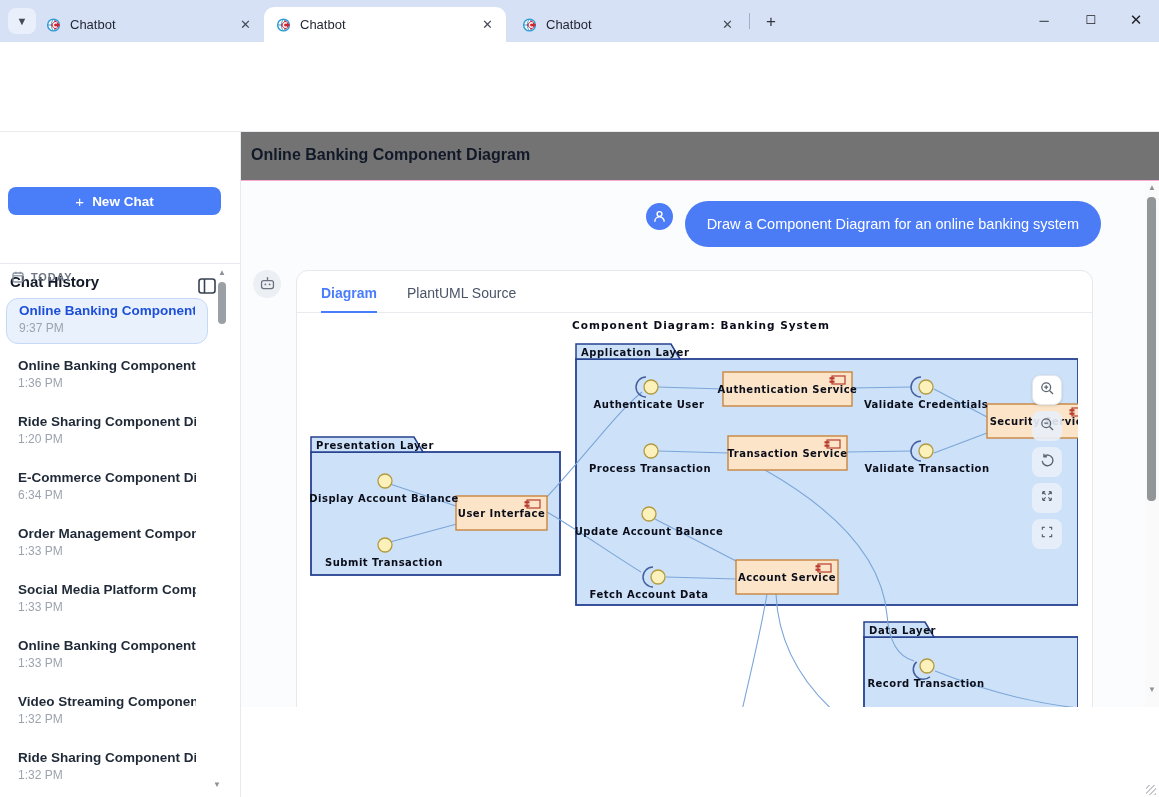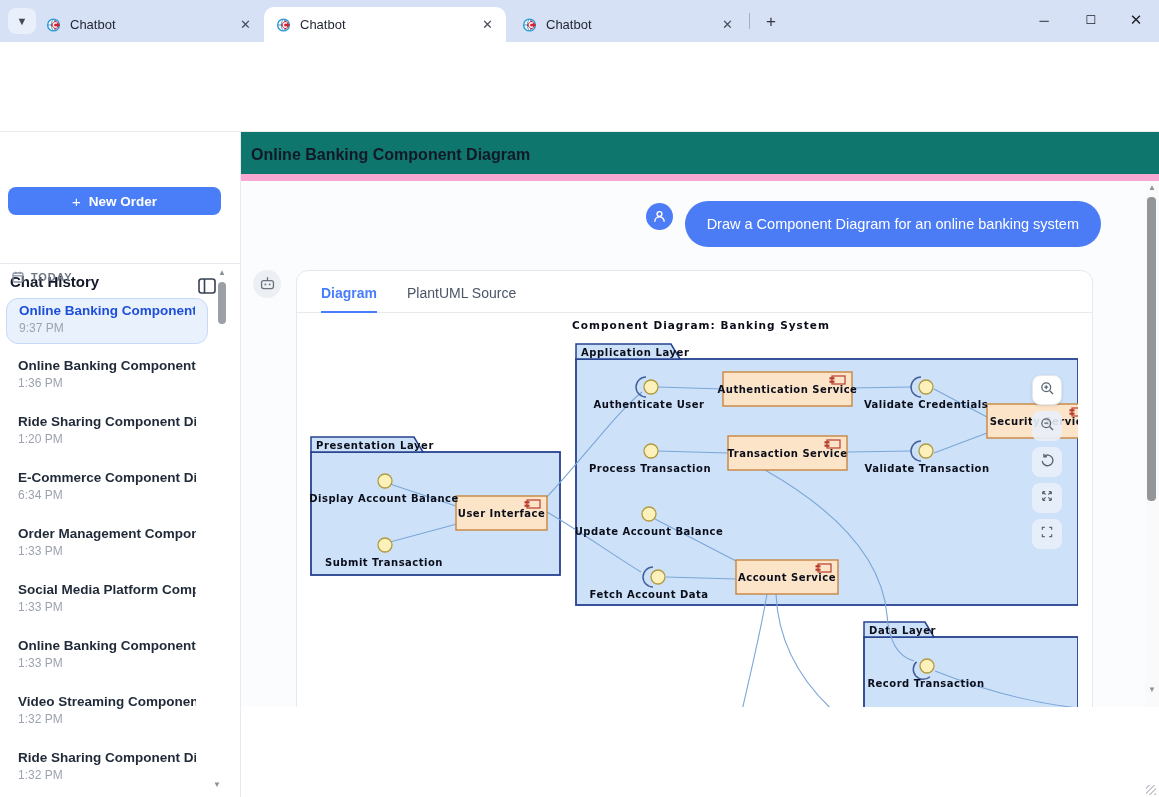--- a/index.html
+++ b/index.html
@@ -59,21 +59,21 @@
   .chat-item { left:6px; width:202px; height:46px; border-radius:12px; padding:4px 12px; }
   .chat-item.active { background:#e9f1fd; border:1px solid #c6d9f9; }
   .chat-item .ci-title { font-size:13.5px; font-weight:600; color:#1f2937; white-space:nowrap; overflow:hidden; }
   .chat-item.active .ci-title { color:#1d4fd8; }
   .chat-item .ci-time { font-size:12px; color:#9ca3af; margin-top:3px; }
   .sb-arrow { color:#8d9297; font-size:8px; line-height:8px; }
   #sb-thumb { left:218px; top:150px; width:8px; height:42px; border-radius:4px; background:#9aa0a6; }
 
   
   #main { left:241px; top:132px; width:918px; height:665px; background:#fff; }
-  #page-title-bar { left:0; top:0; width:918px; height:49px; border-bottom:7px solid #f9a8d4; background:#0f766e; }
+  #page-title-bar { left:0; top:0; width:918px; height:49px; border-bottom:1px solid #f9a8d4; background:#737373; }
   #page-title { left:10px; top:14px; font-size:16px; font-weight:700; color:#111827; }
   #chat-scroll { left:0; top:49px; width:918px; height:526px; background:#fbfcfd; overflow:hidden; }
 
   #user-row { left:0; top:20px; right:37px; display:flex; justify-content:flex-end; align-items:flex-start; gap:12px; position:absolute; width:860px; }
   #user-avatar { width:27px; height:27px; border-radius:50%; background:#4c7df7; display:flex; align-items:center; justify-content:center; margin-top:2px; }
   #user-bubble { background:#4b7bf5; color:#fff; font-size:14.5px; height:46px; display:flex; align-items:center;
     padding:4px 22px; border-radius:23px; white-space:nowrap; }
 
   #bot-avatar { left:12px; top:89px; width:28px; height:28px; border-radius:50%; background:#eceff3; display:flex; align-items:center; justify-content:center; }
   #answer-card { left:55px; top:89px; width:797px; height:470px; background:#fff; border:1px solid #e6e8ec; border-radius:12px; overflow:hidden; }
@@ -228,21 +228,21 @@
 <div id="sidebar" class="abs">
   <div id="chat-history-title" class="abs">Chat History</div>
   <div id="panel-toggle" class="abs">
     <svg width="18" height="16" viewBox="0 0 18 16" fill="none" stroke="#374151" stroke-width="1.6">
         <rect x="1" y="1" width="16" height="14" rx="2.5"></rect>
         <line x1="6.5" y1="1" x2="6.5" y2="15"></line>
       </svg>
   </div>
   <div id="new-chat-btn" class="abs">
     <span style="font-weight:400; font-size:15px">+</span>
-    <span>New Order</span>
+    <span>New Chat</span>
   </div>
   <div id="sidebar-divider" class="abs"></div>
   <div id="today-row" class="abs">
     <svg width="12" height="12" viewBox="0 0 12 12" fill="none" stroke="#8a93a1" stroke-width="1.3">
         <rect x="1" y="2" width="10" height="9" rx="1.5"></rect>
         <line x1="1" y1="4.8" x2="11" y2="4.8"></line>
         <line x1="3.8" y1="0.8" x2="3.8" y2="3"></line>
         <line x1="8.2" y1="0.8" x2="8.2" y2="3"></line>
       </svg>
     <span id="today-label">TODAY</span>

